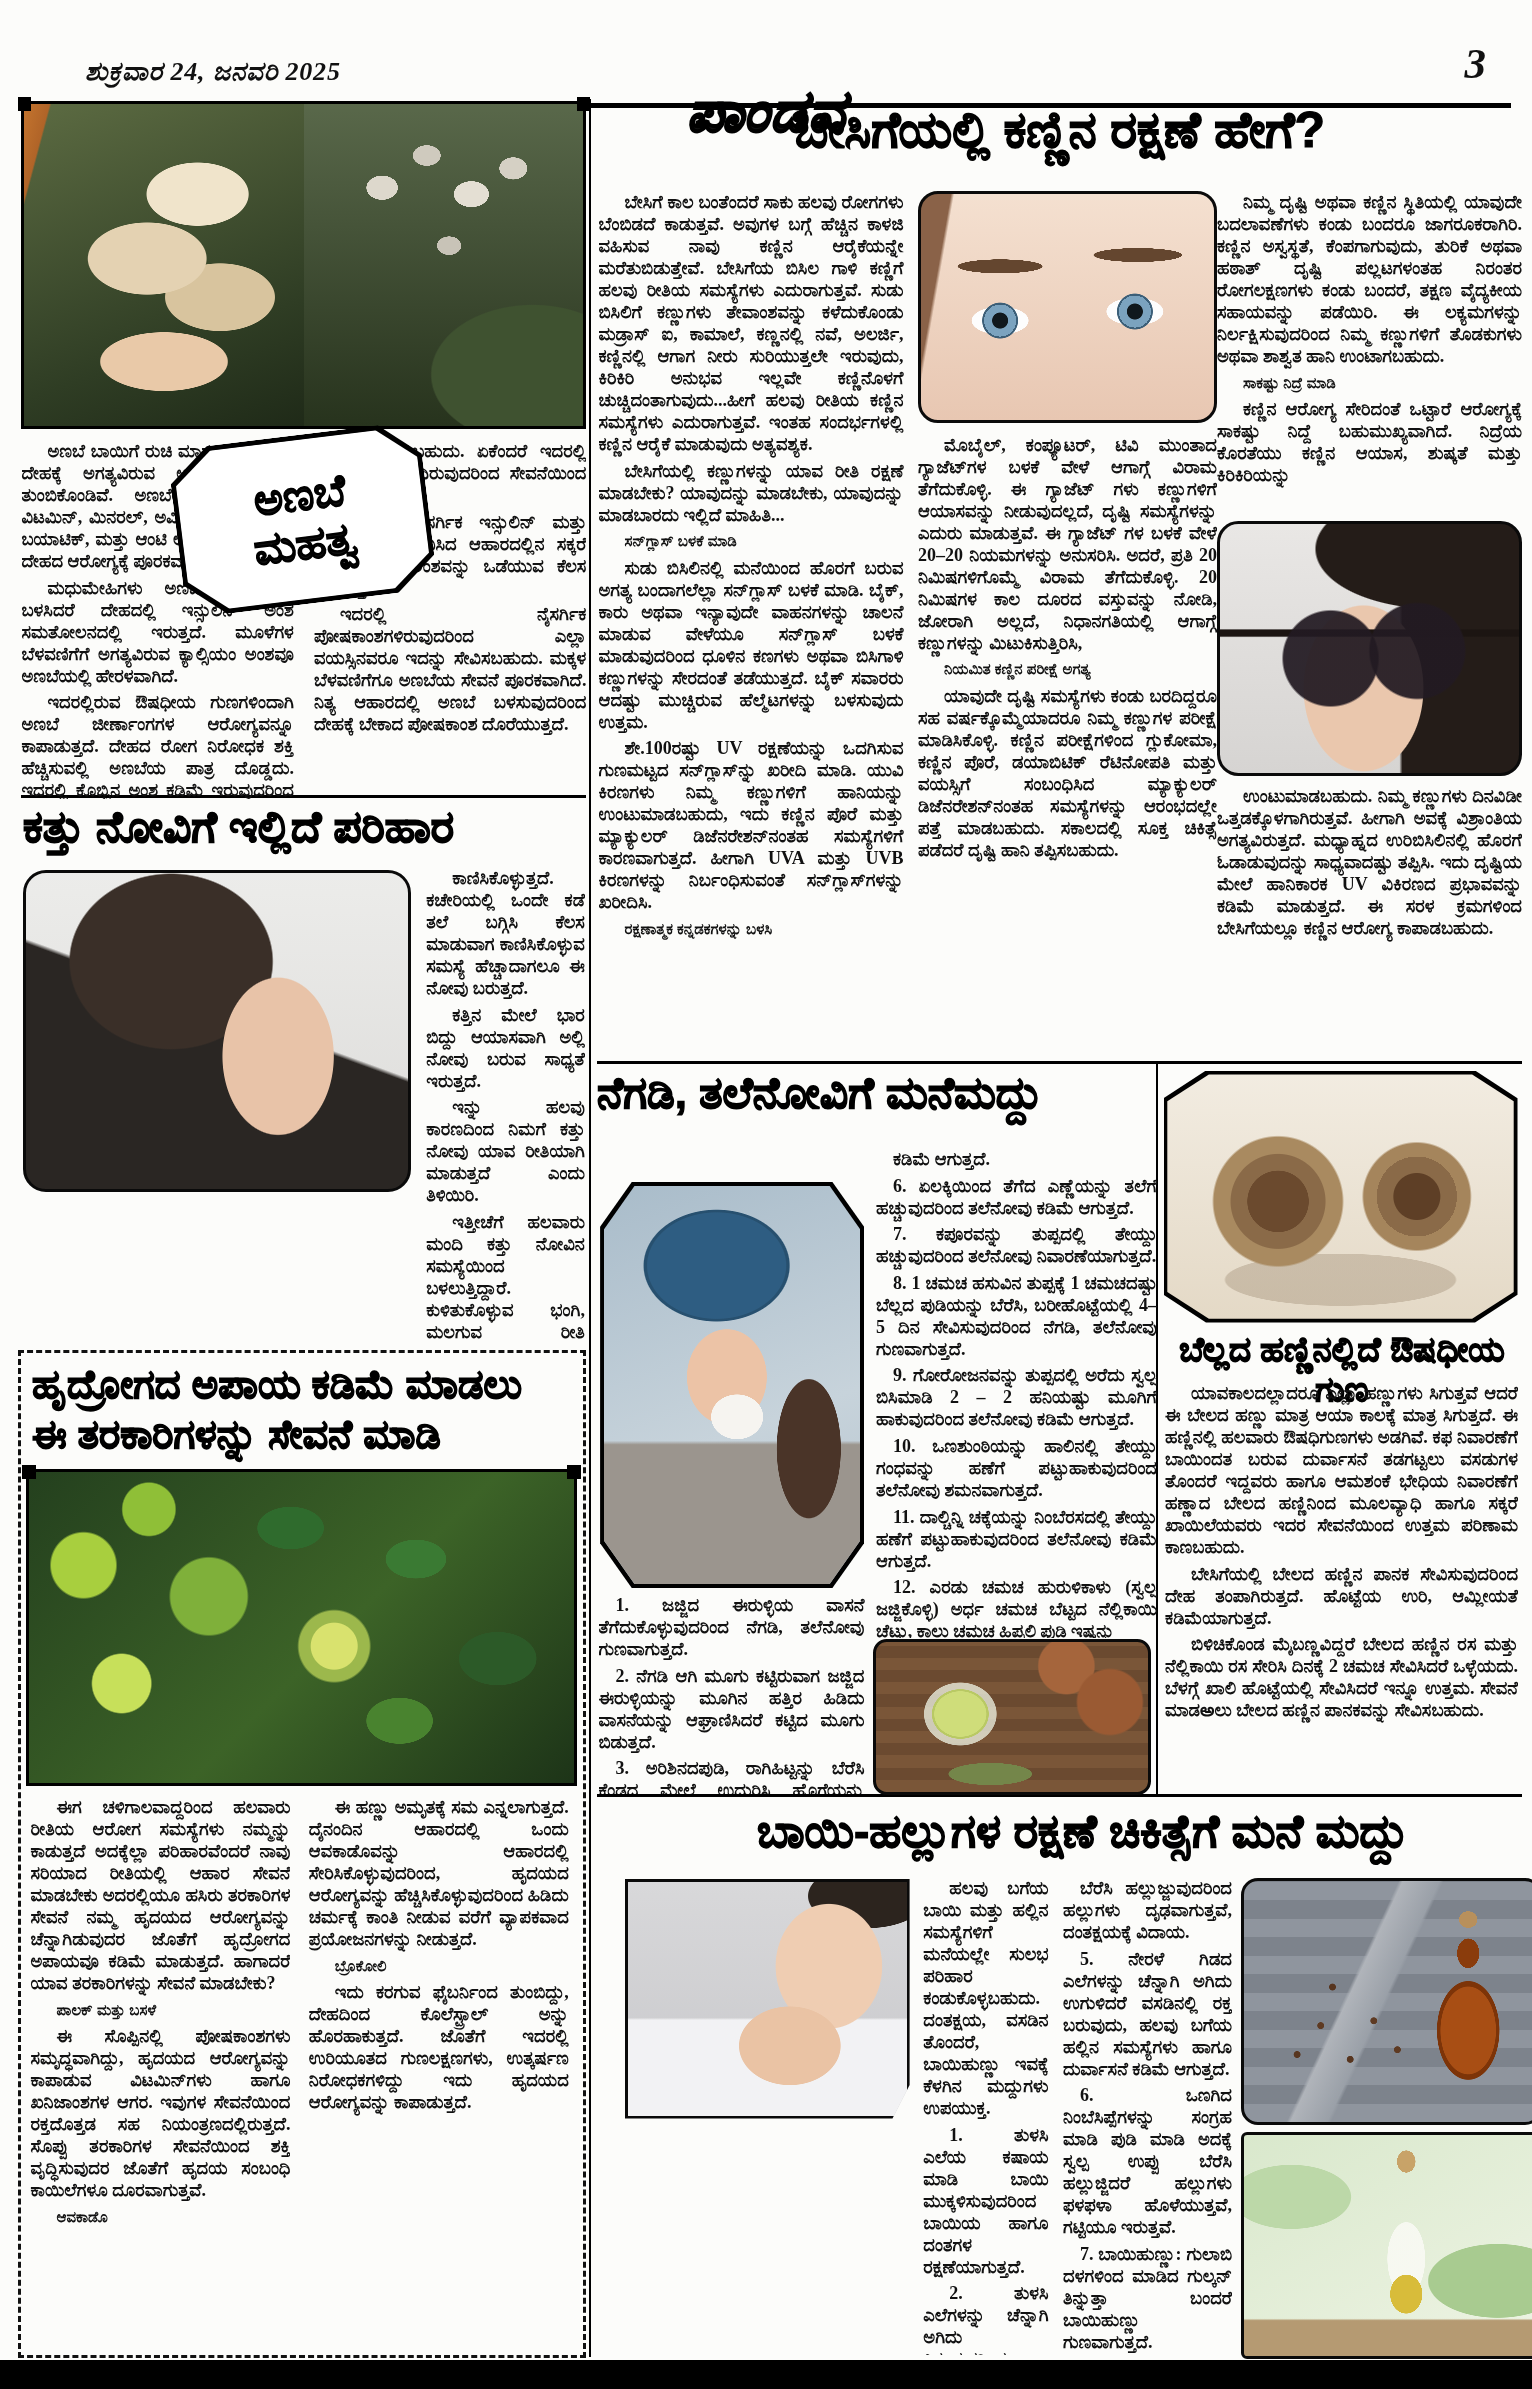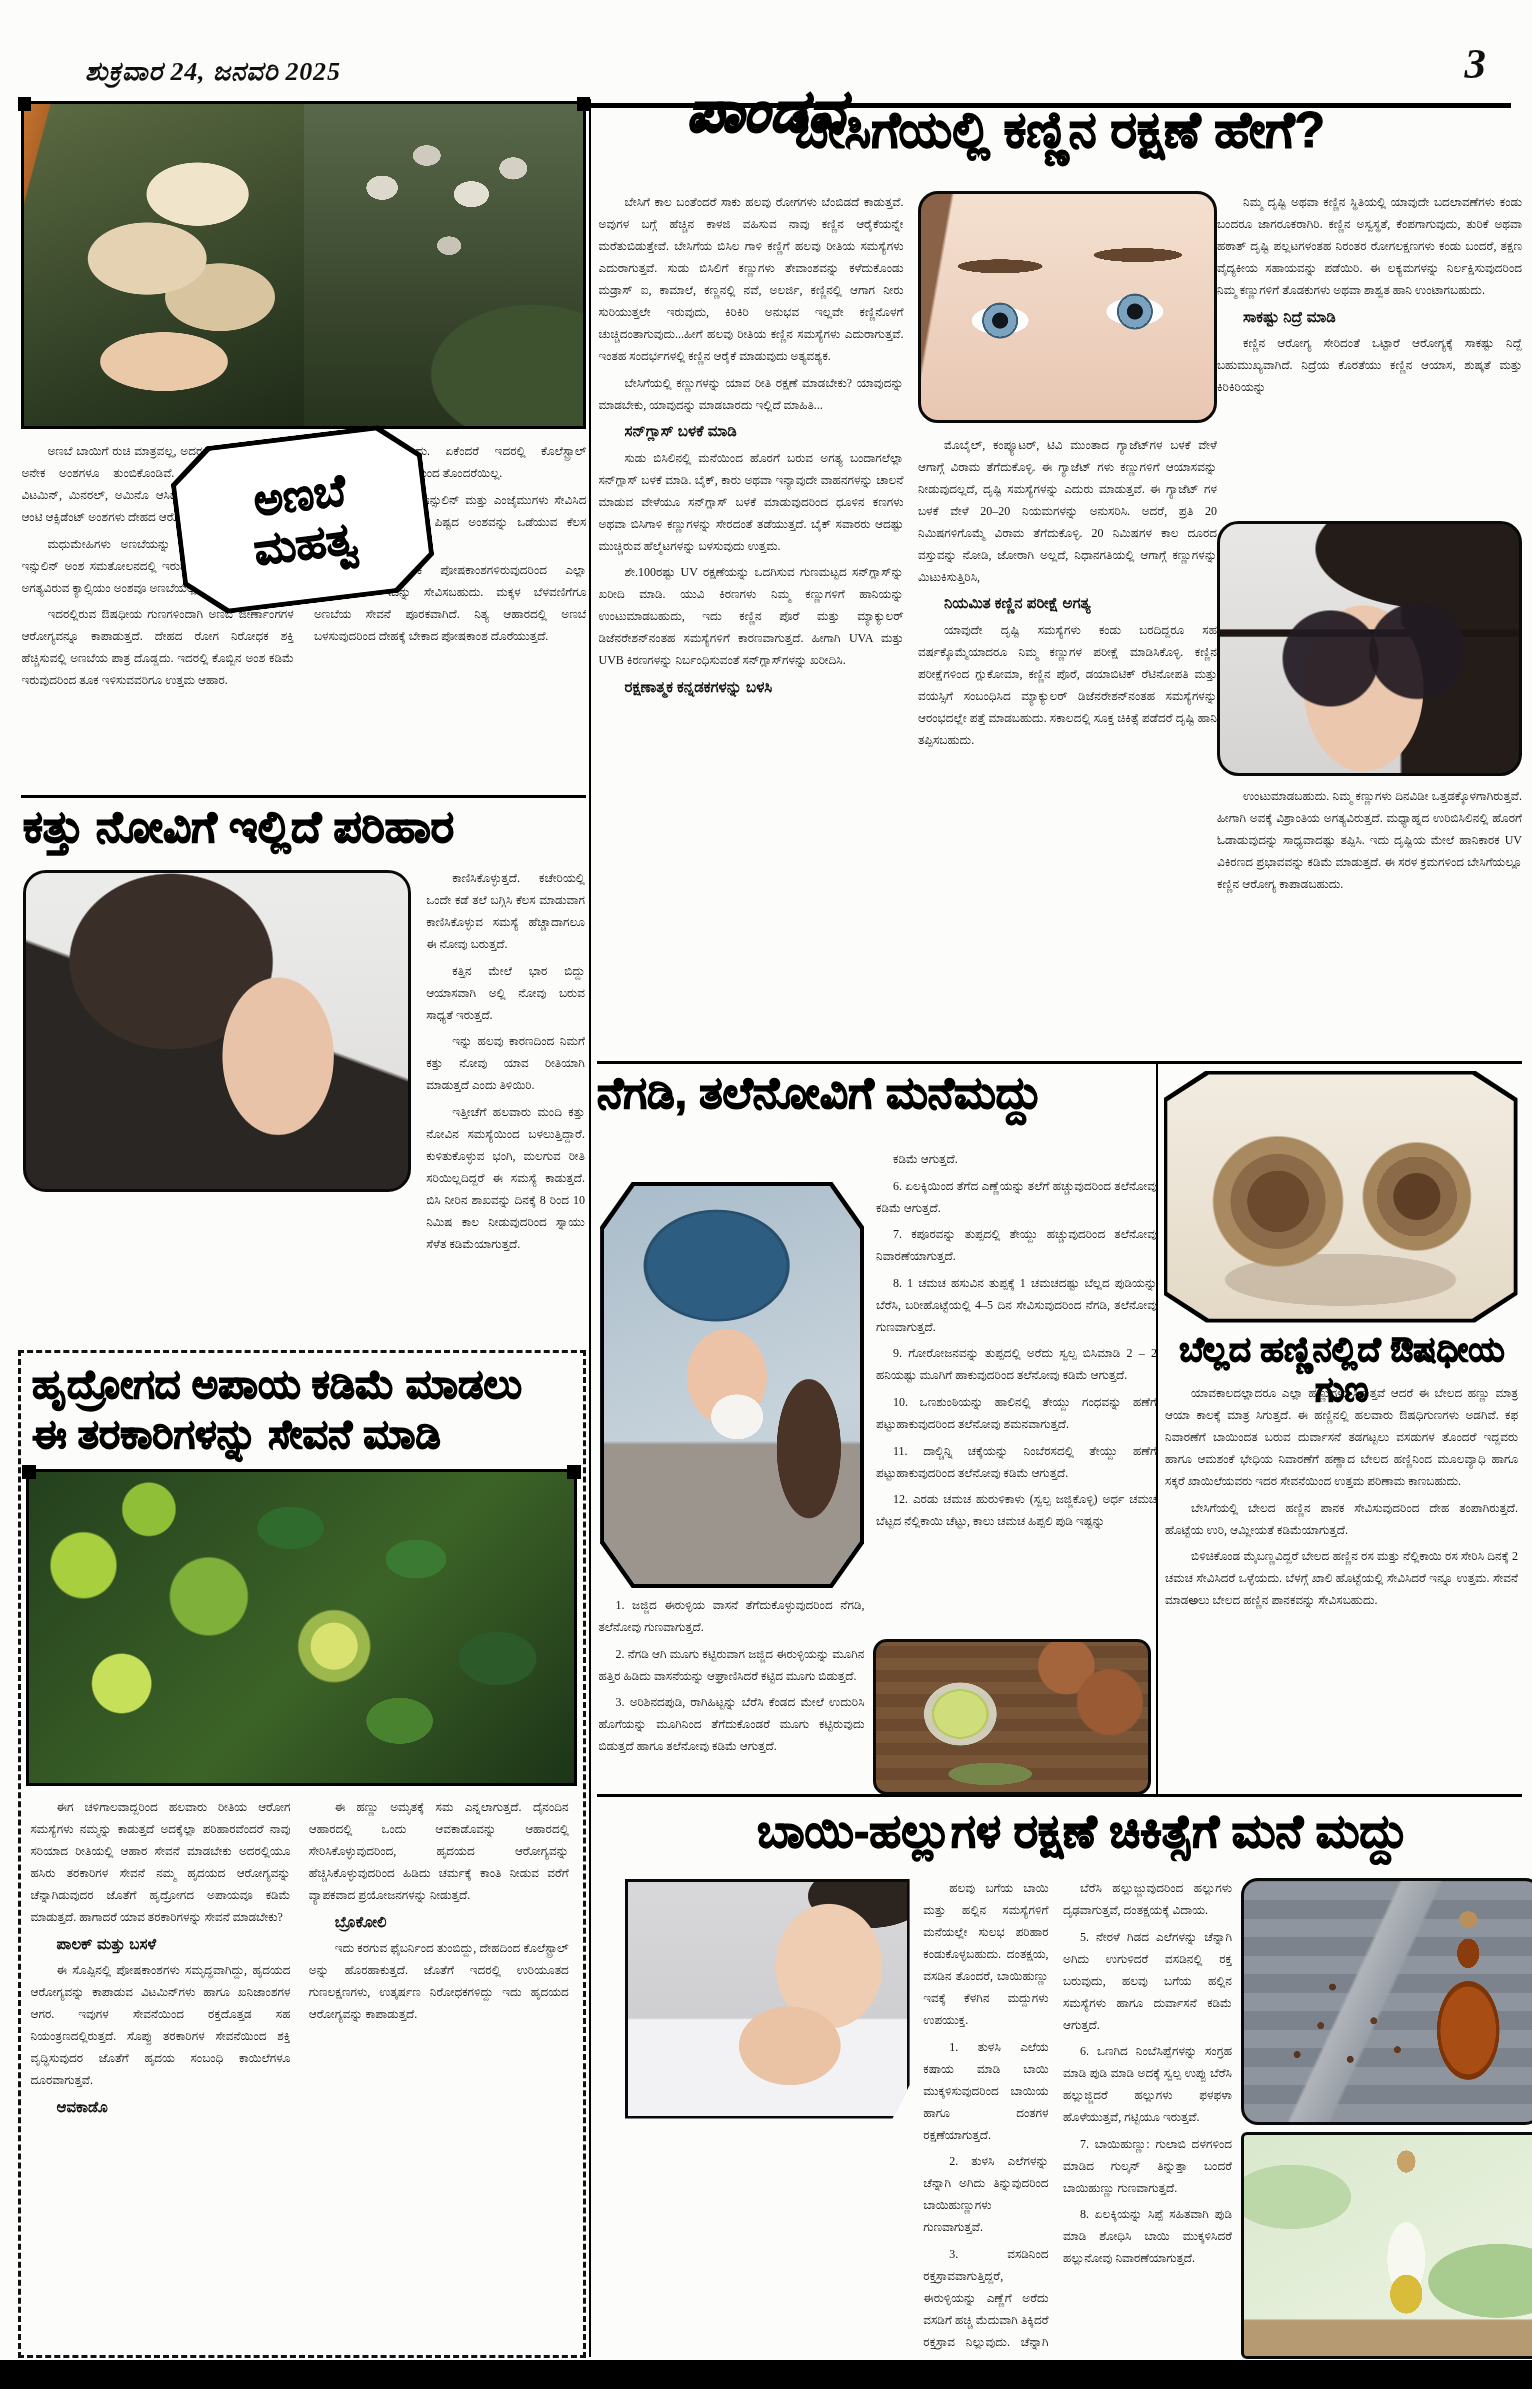--- a/index.html
+++ b/index.html
@@ -11,21 +11,21 @@
   .mh-logo{position:absolute;left:50%;transform:translateX(-50%);top:17px;font-size:57px;font-weight:bold;
            font-family:"Liberation Sans",sans-serif;-webkit-text-stroke:2.3px #000;letter-spacing:1.5px;margin-top:48px;}
   .mh-page{position:absolute;right:47px;top:26px;font-size:43px;font-weight:bold;}
   .mh-rule{position:absolute;left:21.4px;top:90px;width:1490px;height:5.3px;background:#000;}
   
   .rule-h{position:absolute;background:#000;height:3.1px;}
   .rule-v{position:absolute;background:#000;width:2.3px;}
   .bottom-bar{position:absolute;left:0;top:2360px;width:1533px;height:29px;background:#000;}
   .headline{font-family:"Liberation Sans",sans-serif;font-weight:bold;color:#000;
             -webkit-text-stroke:1.2px #000;letter-spacing:0;}
-  .body-text p{margin:0 0 4.6px 0;font-size:12px;line-height:22px;text-align:justify;text-indent:26px;}
+  .body-text p{margin:0 0 4.6px 0;font-size:18px;line-height:22px;text-align:justify;text-indent:26px;font-weight:bold;}
   .body-text p.sub{font-weight:bold;text-indent:26px;font-family:"Liberation Sans",sans-serif;font-size:15px;}
   .body-text{overflow:hidden;}
   .ph{position:absolute;border:3.1px solid #0a0a0a;}
   .csq{position:absolute;width:13.7px;height:13.7px;background:#000;}
   
   .ph-mush1{background:
     linear-gradient(105deg,#c4742e 0%,#b06428 7%,rgba(0,0,0,0) 7.5%),
     radial-gradient(ellipse 92px 57px at 62% 28%,#f0e4cb 0 55%,rgba(0,0,0,0) 56%),
     radial-gradient(ellipse 107px 65px at 44% 48%,#e4d2b2 0 55%,rgba(0,0,0,0) 56%),
     radial-gradient(ellipse 99px 61px at 70% 60%,#d8c49e 0 55%,rgba(0,0,0,0) 56%),

